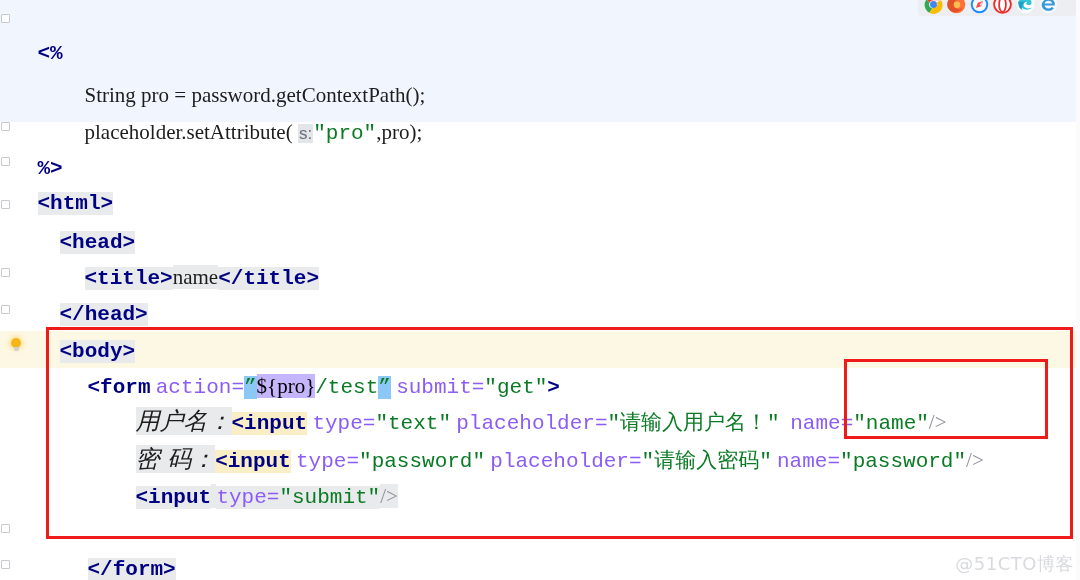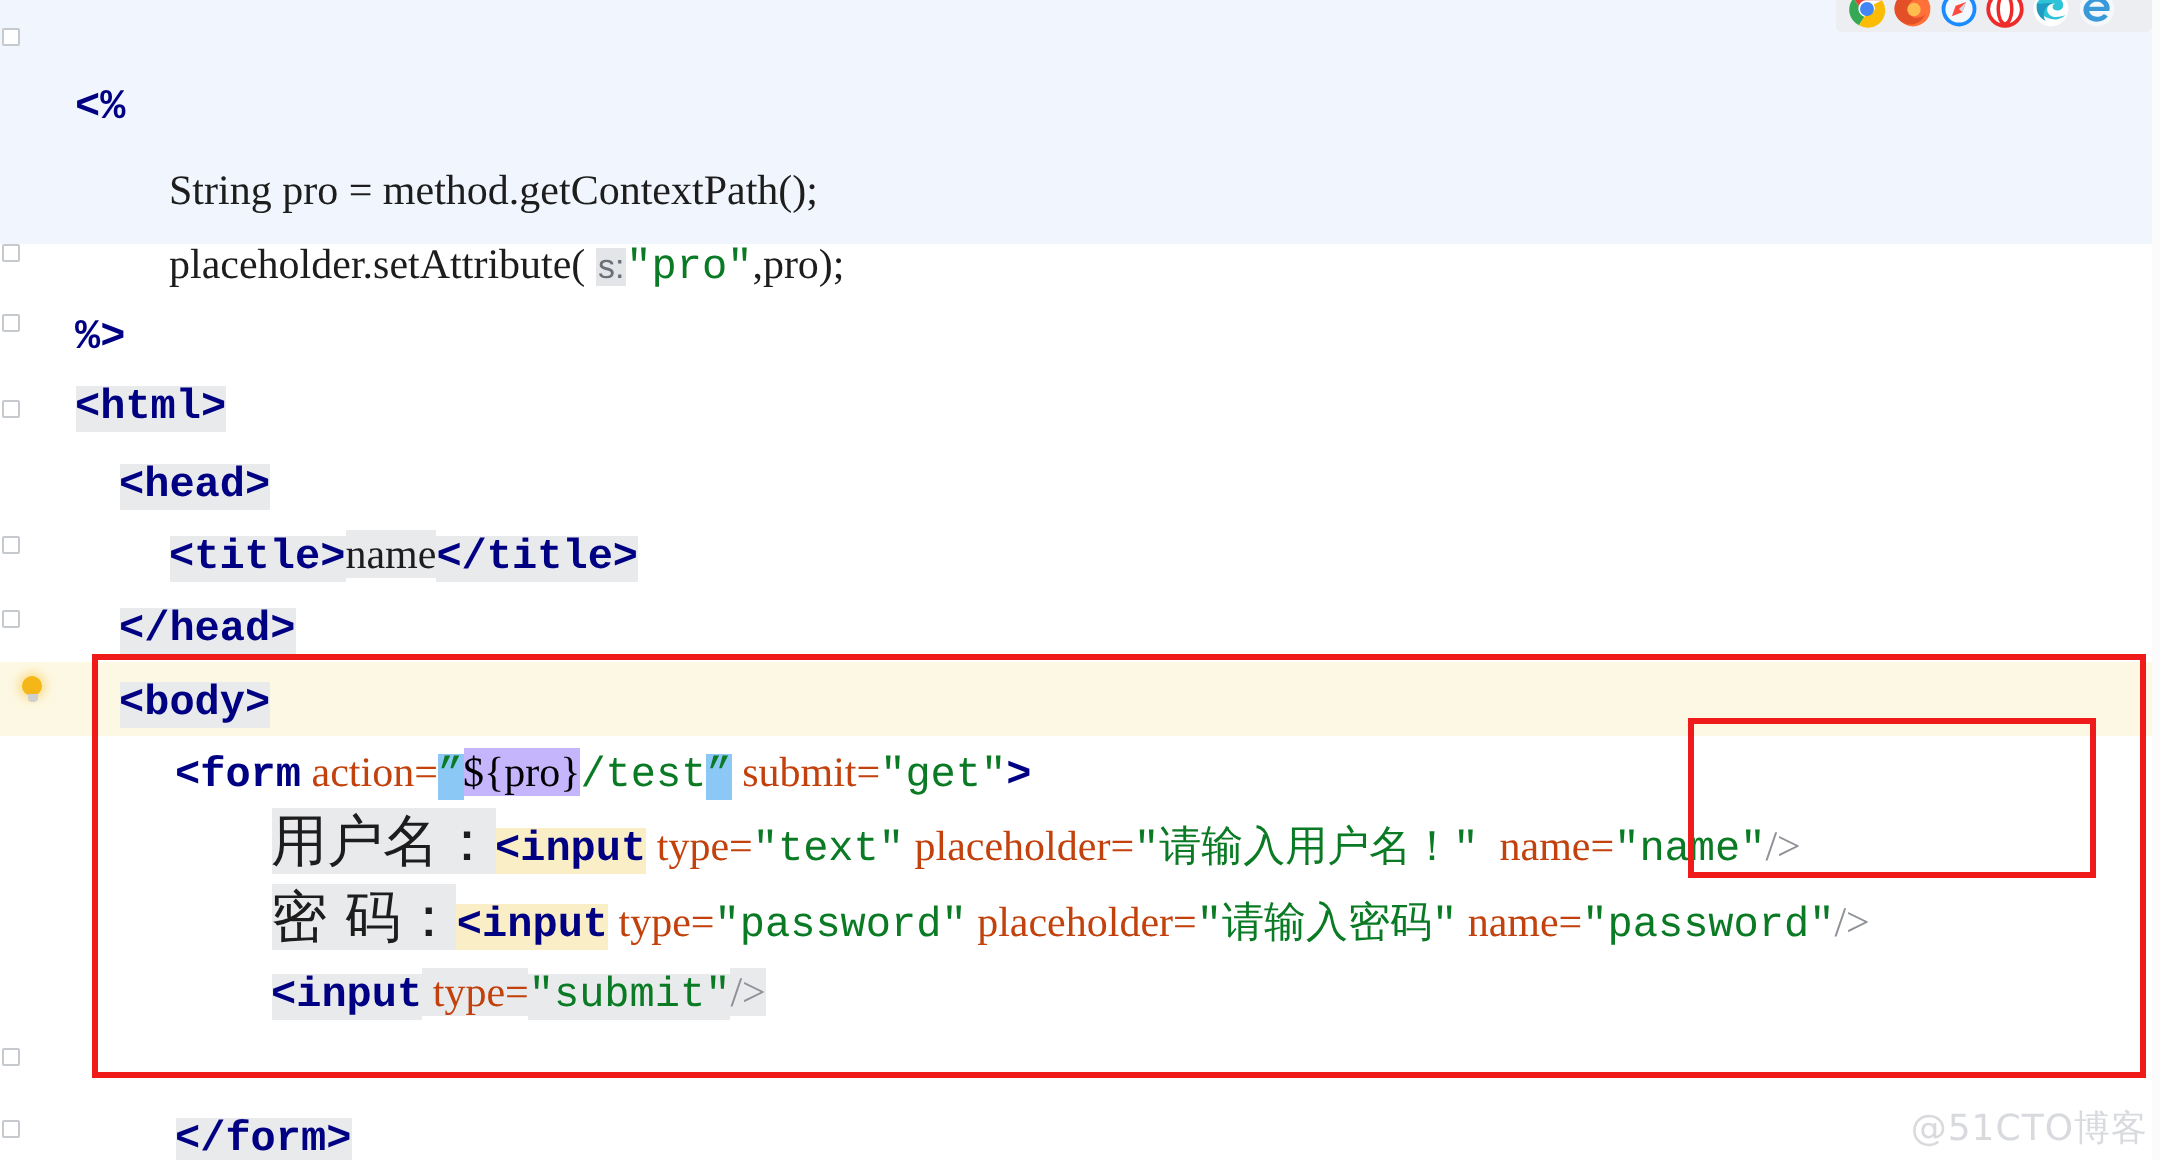--- a/index.html
+++ b/index.html
@@ -90,35 +90,35 @@
   .band {
     position: absolute;
     left: 0;
     width: 1080px;
   }
   .band-scriptlet { background: #f1f5fd; }
   .band-current   { background: #fdf8e3; }
 
   
   .t-tag      { color: #000082; font-weight: bold; font-family: "Liberation Mono","DejaVu Sans Mono",monospace; }
-  .t-attr     { color: #c2410c; font-family: Liberation Serif, serif; }
+  .t-attr     { color: #8b5cf6; font-family: Liberation Mono, monospace; }
   .t-string   { color: #0a7b24; font-family: "Liberation Mono","DejaVu Sans Mono",monospace; }
   .t-plain    { color: #1d1d1d; }
   .t-el       { color: #000000; }
   .t-jsp      { color: #000082; font-weight: bold; font-family: "Liberation Mono","DejaVu Sans Mono",monospace; }
   .t-hintbg   { background: #e3e5e9; color: #6a6f78; font-size: 17px; font-family: "Liberation Sans", sans-serif; padding: 0 1px; }
   .t-slash    { color: #8f9199; }
 
   .hl-tagbg   { background: #e9eaec; }
   .hl-elbg    { background: #c4b5fd; }
   .hl-quote   { background: #8cc8f5; }
   .hl-inputbg { background: #faeec6; }
 
   
-  .cn { font-family: "DejaVu Sans", sans-serif; color: #1d1d1d; font-size: 28px; }
+  .cn { font-family: "DejaVu Sans", sans-serif; color: #1d1d1d; font-size: 24px; font-style: italic; }
 
   
   .anno-box {
     position: absolute;
     border: 3px solid #ef1b1b;
     box-sizing: border-box;
     pointer-events: none;
   }
 
   
@@ -184,21 +184,21 @@
     </div>
   </div>
 
   <div class="code">
 
     <div class="line" style="top:-2px; padding-left:6px;">
       <span class="t-jsp">&lt;%</span>
     </div>
 
     <div class="line" style="top:41px; padding-left:53px;">
-      <span class="t-plain">String pro = method.getContextPath();</span>
+      <span class="t-plain">String pro = password.getContextPath();</span>
     </div>
 
     <div class="line" style="top:78px; padding-left:53px;">
       <span class="t-plain">placeholder.setAttribute(</span><span>&nbsp;</span><span class="t-hintbg">s:</span><span class="t-string">"pro"</span><span class="t-plain">,pro);</span>
     </div>
 
     <div class="line" style="top:113px; padding-left:6px;">
       <span class="t-jsp">%&gt;</span>
     </div>
 

